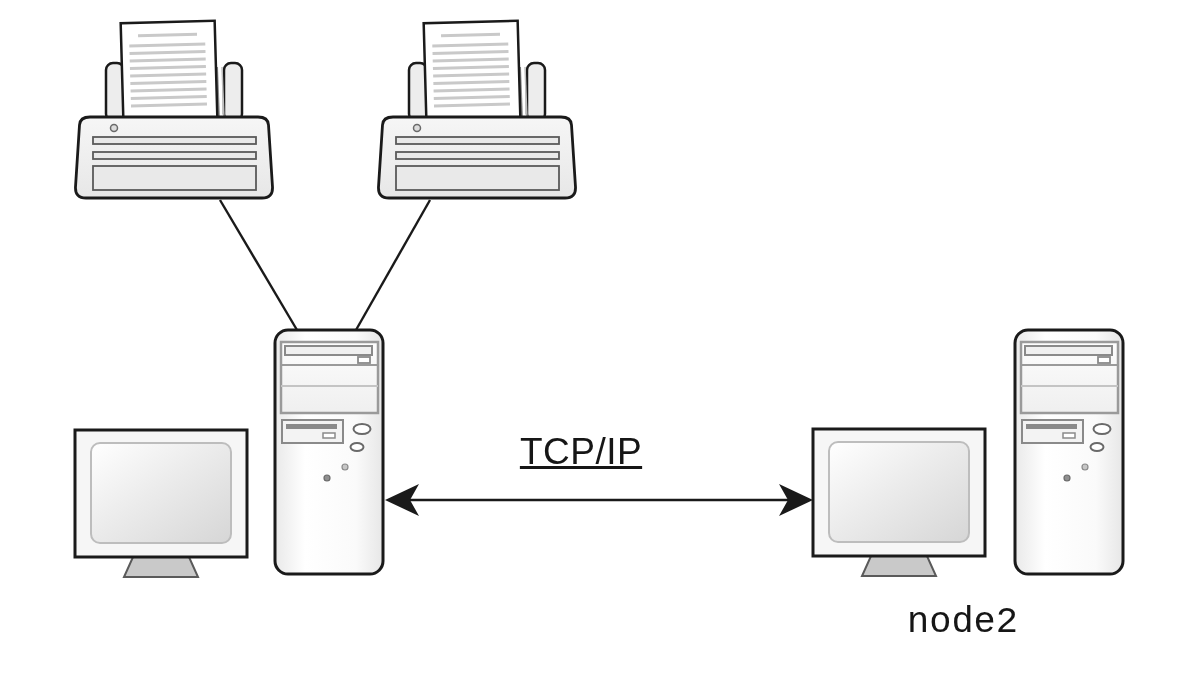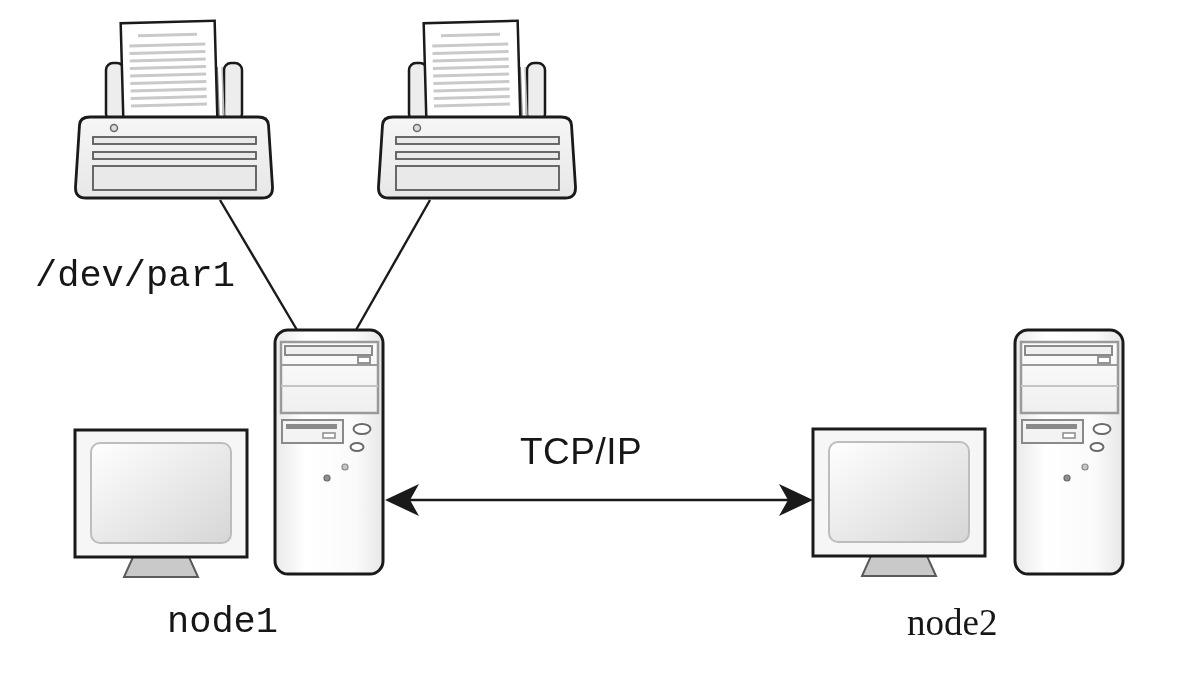--- a/index.html
+++ b/index.html
@@ -24,22 +24,22 @@
     font-size: 37px;
   }
   .sans {
     font-family: "Liberation Sans", "DejaVu Sans", sans-serif;
     font-size: 37px;
     letter-spacing: 0.5px;
   }
   #lbl-devpar1 { left: 35px;  top: 258px; }
   #lbl-devpar2 { left: 415px; top: 258px; }
   #lbl-node1   { left: 167px; top: 604px; }
-  #lbl-node2   { left: 907px; top: 604px; font-family: Liberation Serif, serif; }
-  #lbl-tcpip   { left: 581px; top: 433px; transform: translateX(-50%); }
+  #lbl-node2   { left: 907px; top: 604px; }
+  #lbl-tcpip   { left: 581px; top: 433px; transform: translateX(-50%); text-decoration: underline; }
 </style>
 </head>
 <body>
 
 <div id="canvas">
 
   <svg id="diagram-svg" width="1184" height="684" viewBox="0 0 1184 684">
     <defs>
       <linearGradient id="towerGrad" x1="0" y1="0" x2="1" y2="0">
         <stop offset="0" stop-color="#e9e9e9"></stop>
@@ -127,18 +127,16 @@
     <use href="#printer-shape" x="78" y="15"></use>
     <use href="#printer-shape" x="381" y="15"></use>
 
     <use href="#monitor-shape" x="75" y="430"></use>
     <use href="#tower-shape" x="275" y="330"></use>
 
     <use href="#monitor-shape" x="813" y="429"></use>
     <use href="#tower-shape" x="1015" y="330"></use>
   </svg>
 
-  <div id="lbl-devpar1" class="lbl mono">/dev/par1</div>
   <div id="lbl-tcpip" class="lbl sans">TCP/IP</div>
-  <div id="lbl-node1" class="lbl mono">node1</div>
   <div id="lbl-node2" class="lbl mono">node2</div>
 
 </div>
 
 </body></html>

